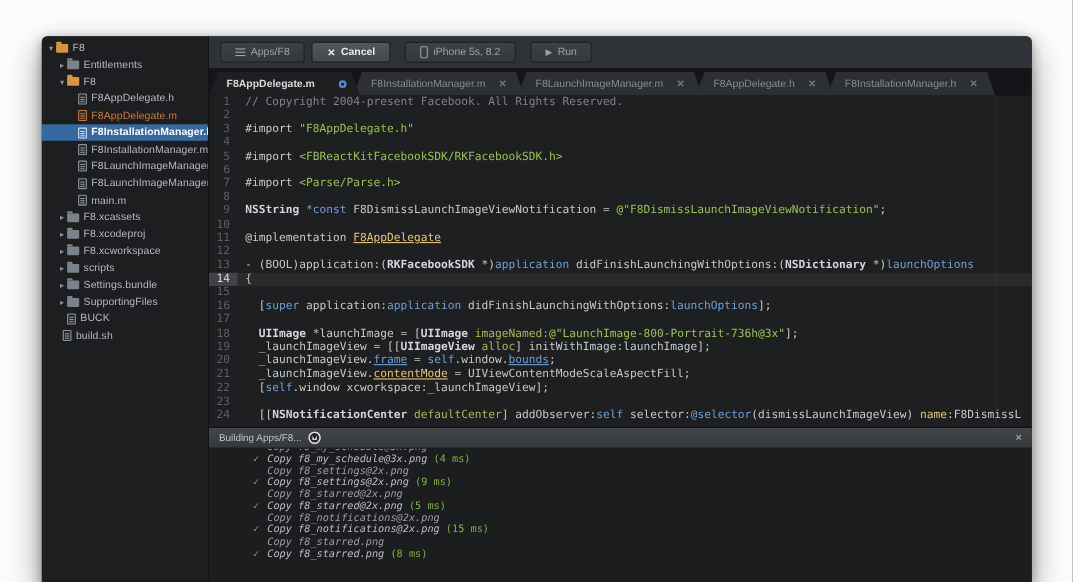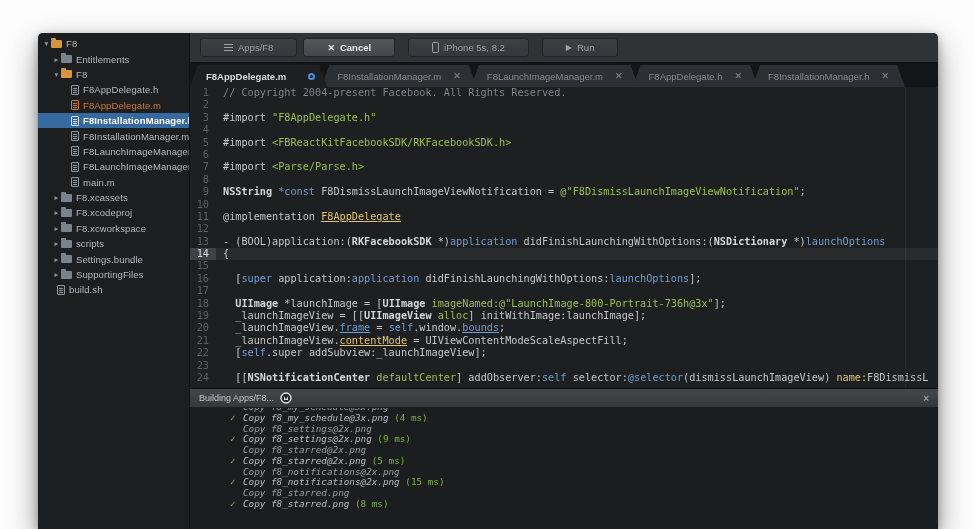--- a/index.html
+++ b/index.html
@@ -29,21 +29,21 @@
   .trow.mod .ficon { border-color:#c77b36; } .trow.mod .ficon::before{ background:#c77b36; box-shadow:0 2px 0 #c77b36,0 4px 0 #c77b36;}
   .trow.sel { background:#35699f; color:#fff; font-weight:bold; }
   .trow.sel .ficon { border-color:#d5e2ee; background:#35699f; }
   .trow.sel .ficon::before{ background:#d5e2ee; box-shadow:0 2px 0 #d5e2ee,0 4px 0 #d5e2ee;}
 
   
   .main { flex:1; display:flex; flex-direction:column; min-width:0; }
 
   .toolbar { height:30px; background:#2f3236; border-bottom:1px solid #121416;
     display:flex; align-items:center; padding-left:10px; flex:none; }
-  .tbtn { height:19px; margin-right:6px; padding:0 23px; display:flex; align-items:center; gap:5px;
+  .tbtn { height:19px; margin-right:6px; padding:0 13px; display:flex; align-items:center; gap:5px;
     background:linear-gradient(#3d4145,#34373b); border:1px solid #212427; border-radius:3px;
     color:#9ea2a6; font-size:9.5px; cursor:pointer; }
   .tbtn.em { background:linear-gradient(#53575c,#44484d); color:#e9ebed; font-weight:bold; }
   .tbtn.gap { margin-left:7px; }
   .ic-list { width:9px; height:7px; border-top:1px solid #9ea2a6; border-bottom:1px solid #9ea2a6;
     position:relative; }
   .ic-list::before{ content:""; position:absolute; left:0; top:2px; right:0; height:1px; background:#9ea2a6;}
   .ic-x { font-size:9px; font-weight:bold; }
   .ic-phone { width:7px; height:11px; border:1px solid #9ea2a6; border-radius:1.5px; }
   .ic-play { font-size:8px; }
@@ -168,20 +168,25 @@
         </div>
         <div class="trow" style="padding-left: 14px;">
           <span class="arrow">▸</span>
           <span class="fold"></span>
           <span class="tlabel">Settings.bundle</span>
         </div>
         <div class="trow" style="padding-left: 14px;">
           <span class="arrow">▸</span>
           <span class="fold"></span>
           <span class="tlabel">SupportingFiles</span>
+        </div>
+        <div class="trow" style="padding-left: 14px;">
+          <span class="arrow"></span>
+          <span class="ficon"></span>
+          <span class="tlabel">BUCK</span>
         </div>
         <div class="trow" style="padding-left: 10px;">
           <span class="arrow"></span>
           <span class="ficon"></span>
           <span class="tlabel">build.sh</span>
         </div>
       </div>
 
     <div class="main">
       <div class="toolbar" id="toolbar">
@@ -241,21 +246,21 @@
           <div class="crow"><span class="gut">12</span><span class="cde"></span></div>
           <div class="crow"><span class="gut">13</span><span class="cde"><span class="s-w">- (BOOL)application:(</span><span class="s-ty">RKFacebookSDK</span><span class="s-w"> *)</span><span class="s-b">application</span><span class="s-w"> didFinishLaunchingWithOptions:(</span><span class="s-ty">NSDictionary</span><span class="s-w"> *)</span><span class="s-b">launchOptions</span></span></div>
           <div class="crow cursor"><span class="gut">14</span><span class="cde"><span class="s-w">{</span></span></div>
           <div class="crow"><span class="gut">15</span><span class="cde"></span></div>
           <div class="crow"><span class="gut">16</span><span class="cde"><span class="s-w">  [</span><span class="s-b">super</span><span class="s-w"> application:</span><span class="s-b">application</span><span class="s-w"> didFinishLaunchingWithOptions:</span><span class="s-b">launchOptions</span><span class="s-w">];</span></span></div>
           <div class="crow"><span class="gut">17</span><span class="cde"></span></div>
           <div class="crow"><span class="gut">18</span><span class="cde"><span class="s-w">  </span><span class="s-ty">UIImage</span><span class="s-w"> *launchImage = [</span><span class="s-ty">UIImage</span><span class="s-w"> </span><span class="s-og">imageNamed:</span><span class="s-g">@"LaunchImage-800-Portrait-736h@3x"</span><span class="s-w">];</span></span></div>
           <div class="crow"><span class="gut">19</span><span class="cde"><span class="s-w">  _launchImageView = [[</span><span class="s-ty">UIImageView</span><span class="s-w"> </span><span class="s-og">alloc</span><span class="s-w">] initWithImage:launchImage];</span></span></div>
           <div class="crow"><span class="gut">20</span><span class="cde"><span class="s-w">  _launchImageView.</span><span class="s-bu">frame</span><span class="s-w"> = </span><span class="s-b">self</span><span class="s-w">.window.</span><span class="s-bu">bounds</span><span class="s-w">;</span></span></div>
           <div class="crow"><span class="gut">21</span><span class="cde"><span class="s-w">  _launchImageView.</span><span class="s-yu">contentMode</span><span class="s-w"> = UIViewContentModeScaleAspectFill;</span></span></div>
-          <div class="crow"><span class="gut">22</span><span class="cde"><span class="s-w">  [</span><span class="s-b">self</span><span class="s-w">.super addSubview:_launchImageView];</span></span></div>
+          <div class="crow"><span class="gut">22</span><span class="cde"><span class="s-w">  [</span><span class="s-b">self</span><span class="s-w">.window xcworkspace:_launchImageView];</span></span></div>
           <div class="crow"><span class="gut">23</span><span class="cde"></span></div>
           <div class="crow"><span class="gut">24</span><span class="cde"><span class="s-w">  [[</span><span class="s-ty">NSNotificationCenter</span><span class="s-w"> </span><span class="s-og">defaultCenter</span><span class="s-w">] addObserver:</span><span class="s-b">self</span><span class="s-w"> selector:</span><span class="s-b">@selector</span><span class="s-w">(dismissLaunchImageView) </span><span class="s-y">name:</span><span class="s-w">F8DismissL</span></span></div>
         </div>
 
       <div class="panel">
         <div class="phead">
           <span>Building Apps/F8...</span>
           <svg class="buck" viewBox="0 0 12 12">
             <circle cx="6" cy="6" r="5" fill="#26282a" stroke="#dfe1e3" stroke-width="1.4"></circle>
             <path d="M4 4.2 L6 7.6 L8 4.2 L8 8 L4 8 Z" fill="#dfe1e3"></path>

